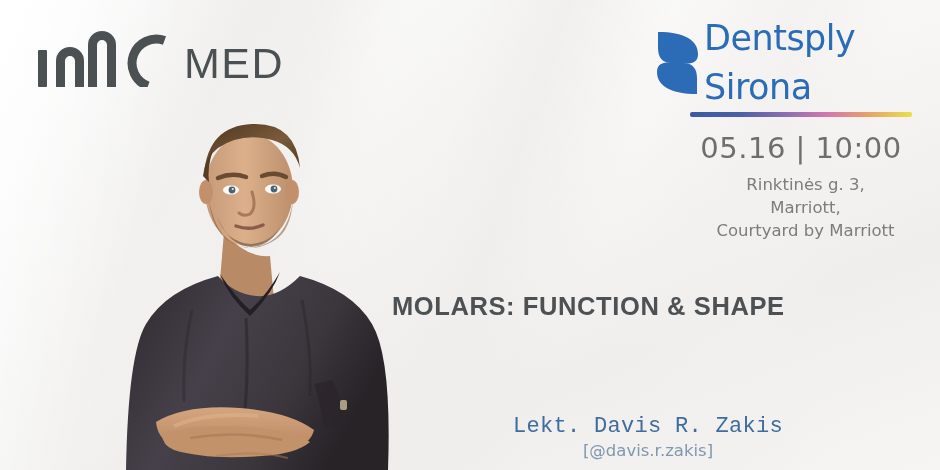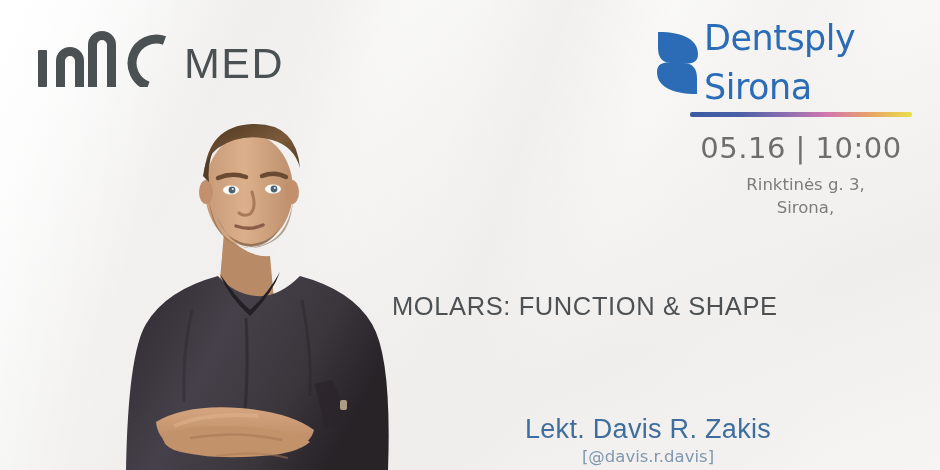--- a/index.html
+++ b/index.html
@@ -38,26 +38,26 @@
   .gradbar{position:absolute;right:28px;top:112px;width:222px;height:5px;border-radius:2px;
     background:linear-gradient(90deg,#3a5ba3 0%,#4a5fa6 22%,#8f6fb2 44%,#d378ae 62%,#e8a06a 80%,#e9e04a 100%);}
 
   .when{position:absolute;right:28px;top:131px;width:222px;text-align:center;
         font-size:29px;color:#6e6e6e;letter-spacing:.5px;font-family:"DejaVu Sans",sans-serif;}
   .where{position:absolute;right:12px;top:174px;width:245px;text-align:center;
         font-size:16.5px;line-height:1.38;color:#7c7c7c;font-family:"DejaVu Sans",sans-serif;}
   .where div{white-space:nowrap;}
 
   
-  .title{position:absolute;left:392px;top:292px;font-size:25.5px;font-weight:normal;
+  .title{position:absolute;left:392px;top:292px;font-size:25.5px;font-weight:bold;
          letter-spacing:.6px;color:#4d5154;white-space:nowrap;}
 
   
   .speaker{position:absolute;left:392px;top:414px;width:512px;text-align:center;}
-  .speaker-name{font-size:27px;color:#3f6d9e;letter-spacing:.3px;font-family:Liberation Sans, sans-serif;}
+  .speaker-name{font-size:22px;color:#3f6d9e;letter-spacing:.3px;font-family:Liberation Mono, monospace;}
   .speaker-handle{font-size:16.5px;color:#8097b0;margin-top:2px;font-family:"DejaVu Sans",sans-serif;}
 
   
   .photo{position:absolute;left:96px;top:104px;width:306px;height:366px;}
 </style>
 </head>
 <body>
 
 <div id="poster">
 
@@ -165,23 +165,24 @@
       </div>
     </div>
   </div>
 
   <div class="gradbar"></div>
 
   <div class="when">05.16  |  10:00</div>
 
   <div class="where">
     <div>Rinktinės g. 3,</div>
-    <div>Sirona,</div>
+    <div>Marriott,</div>
+    <div>Courtyard by Marriott</div>
   </div>
 
   <div class="title">MOLARS: FUNCTION &amp; SHAPE</div>
 
   <div class="speaker">
     <div class="speaker-name">Lekt. Davis R. Zakis</div>
-    <div class="speaker-handle">[@davis.r.davis]</div>
+    <div class="speaker-handle">[@davis.r.zakis]</div>
   </div>
 
 </div>
 
 </body></html>

